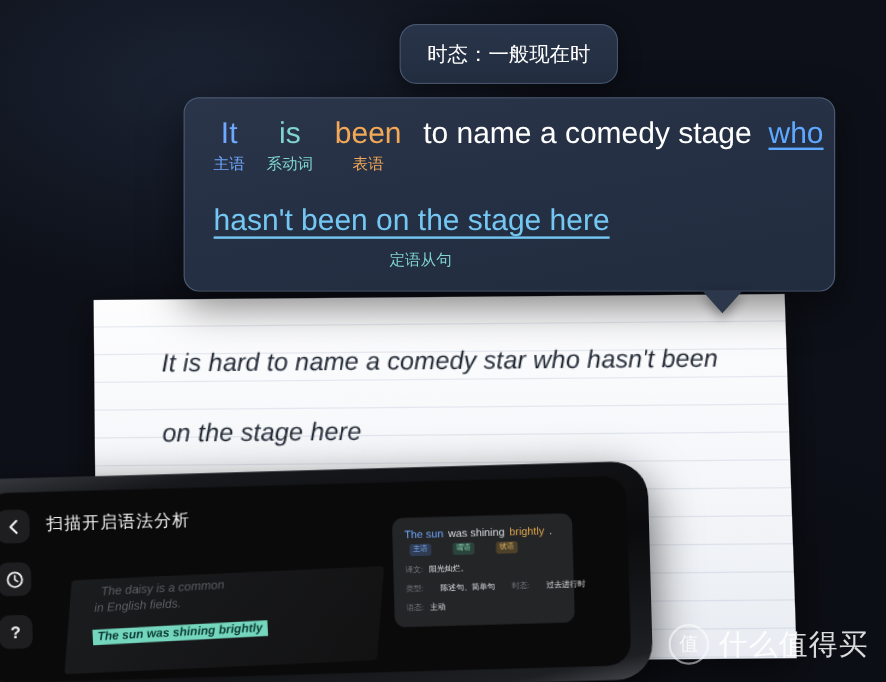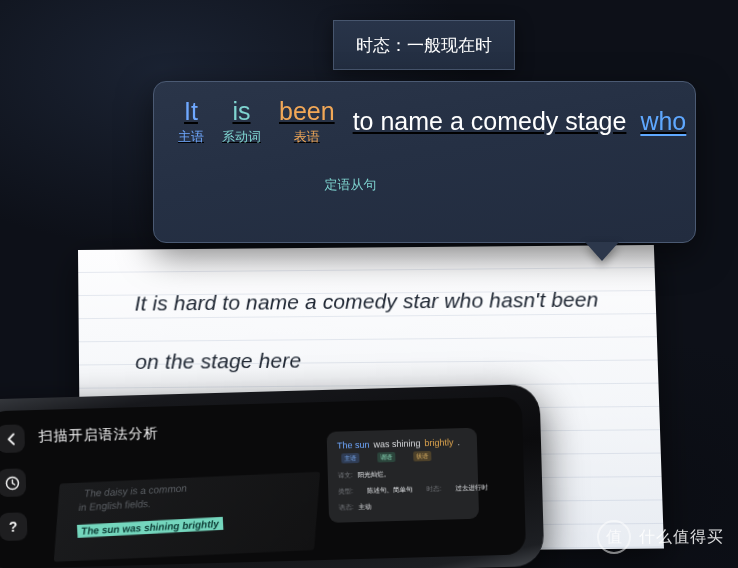--- a/index.html
+++ b/index.html
@@ -68,21 +68,21 @@
   
   #badge-bar {
     position: absolute;
     left: 333px;
     top: 20px;
     height: 48px;
     display: flex;
     align-items: center;
     gap: 29px;
     padding: 0 22px;
-    border-radius: 0;
+    border-radius: 14px;
     background: linear-gradient(180deg, #283449 0%, #232e41 100%);
     border: 1px solid #47566e;
     box-shadow: 0 4px 18px rgba(0,0,0,0.45);
     color: #ffffff;
     font-size: 17px;
     white-space: nowrap;
   }
 
   
   #analysis-panel {
@@ -107,24 +107,23 @@
     border-right: 17px solid transparent;
     border-top: 19px solid #2c374b;
     filter: drop-shadow(0 4px 5px rgba(0,0,0,0.4));
   }
 
   #clause-row {
     position: absolute;
     left: 24px;
     top: 14px;
     display: flex;
-    align-items: center;
+    align-items: flex-start;
     gap: 0;
     white-space: nowrap;
-    text-decoration: underline;
   }
   .token {
     display: inline-flex;
     flex-direction: column;
     align-items: center;
     margin-right: 18px;
   }
   .token-word {
     font-size: 25px;
     line-height: 30px;
@@ -317,21 +316,21 @@
     border-radius: 50%;
     border: 2px solid rgba(255,255,255,0.55);
     display: flex;
     align-items: center;
     justify-content: center;
     color: rgba(255,255,255,0.8);
     font-size: 16px;
   }
   #watermark-text {
     color: rgba(255,255,255,0.92);
-    font-size: 16px;
+    font-size: 24px;
     letter-spacing: 1px;
   }
 </style>
 </head>
 <body>
 
 <div id="stage">
 
   <div id="bg-wash"></div>
 
@@ -362,20 +361,21 @@
       </span>
       <span class="token token-plain token-phrase">
         <span class="token-word">to name a comedy stage</span>
       </span>
       <span class="token token-who">
         <span class="token-word">who</span>
       </span>
     </div>
 
     <div id="clause-row-2">
+      <span id="relative-clause">hasn't been on the stage here</span>
       <span id="relative-clause-role">定语从句</span>
     </div>
   </div>
   <div id="panel-tail"></div>
 
   <div id="device">
     <div id="device-screen">
 
       <div id="device-rail">
         <div class="rail-btn">

